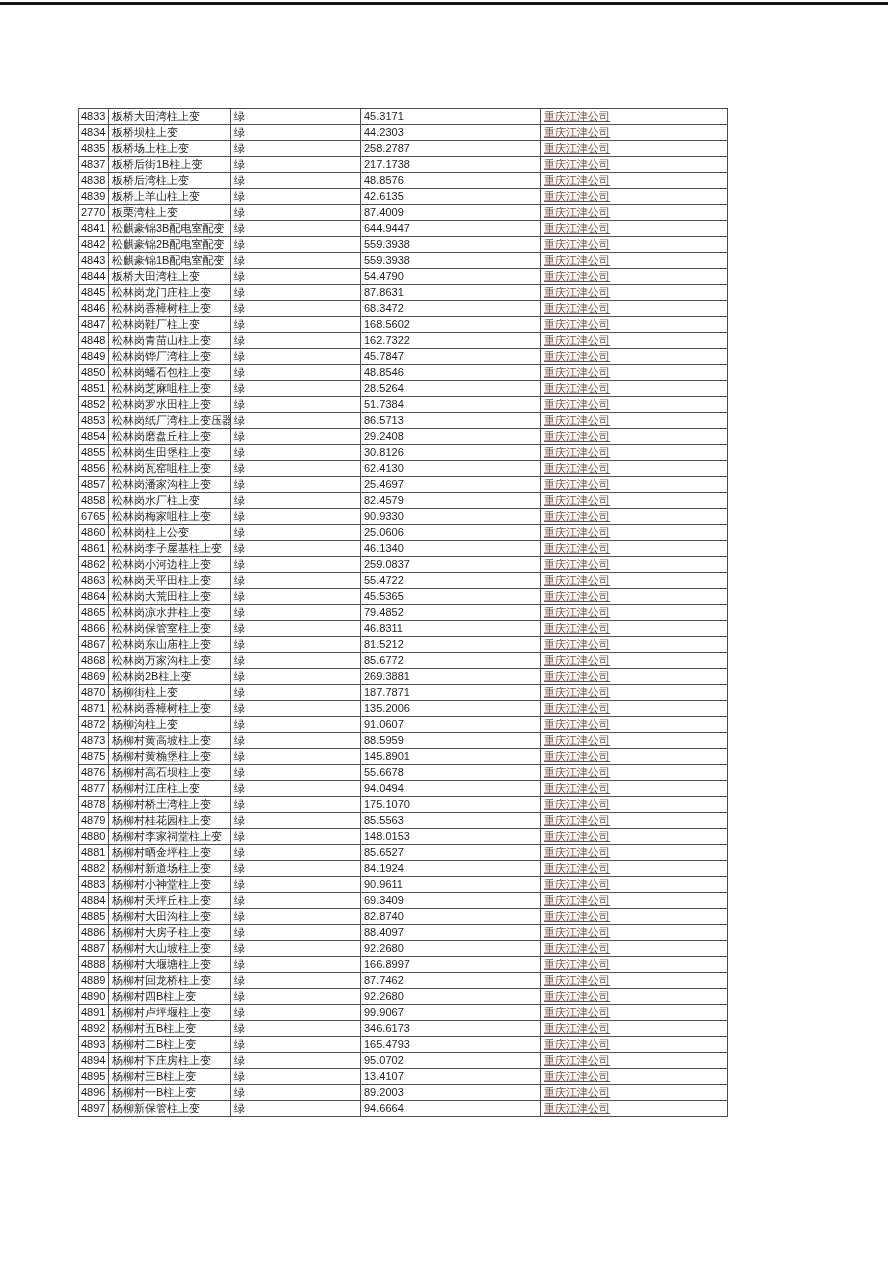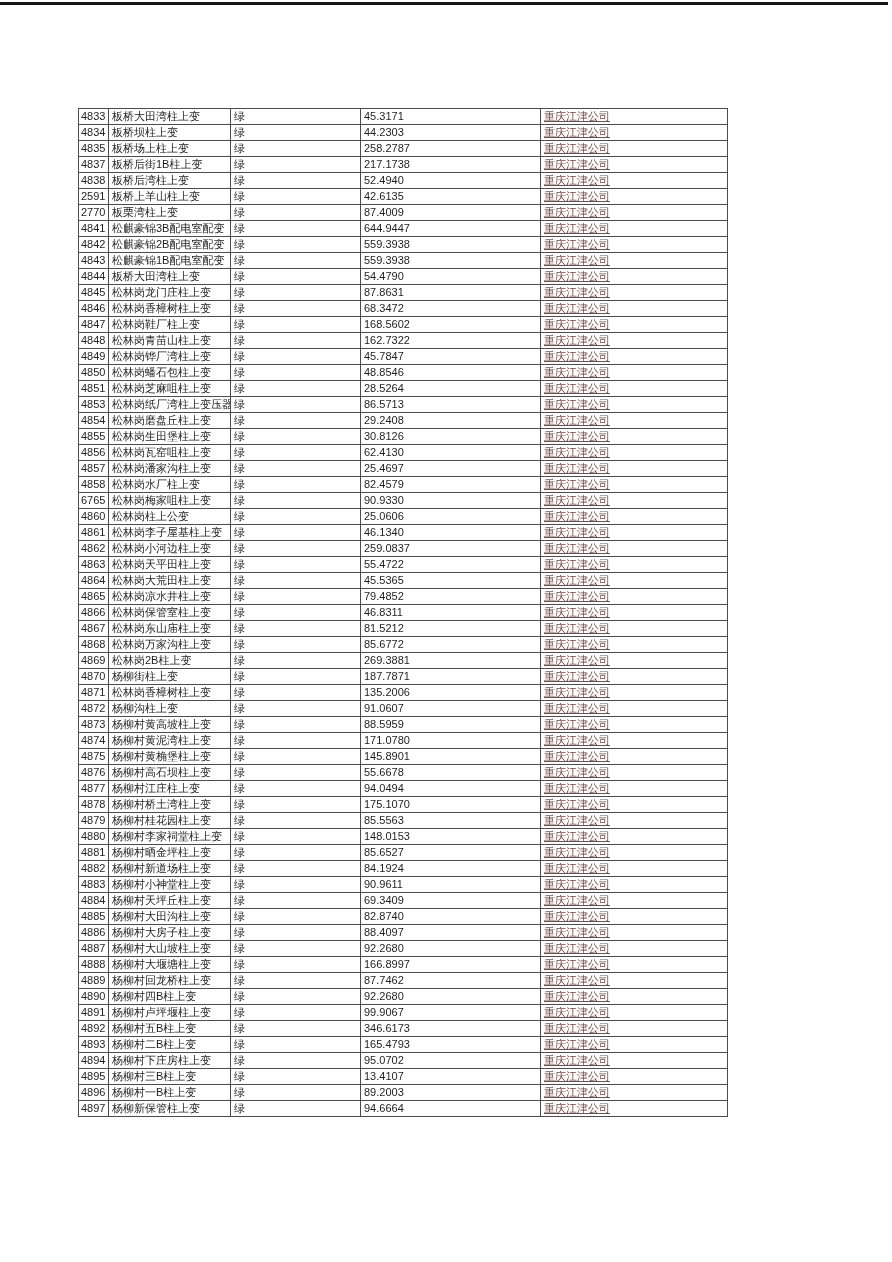--- a/index.html
+++ b/index.html
@@ -82,25 +82,25 @@
           <td class="c-id">4837</td>
           <td class="c-name">板桥后街1B柱上变</td>
           <td class="c-color">绿</td>
           <td class="c-value">217.1738</td>
           <td class="c-company"><span class="company-link">重庆江津公司</span></td>
         </tr>
         <tr>
           <td class="c-id">4838</td>
           <td class="c-name">板桥后湾柱上变</td>
           <td class="c-color">绿</td>
-          <td class="c-value">52.4940</td>
-          <td class="c-company"><span class="company-link">重庆江津公司</span></td>
-        </tr>
-        <tr>
-          <td class="c-id">2591</td>
+          <td class="c-value">48.8576</td>
+          <td class="c-company"><span class="company-link">重庆江津公司</span></td>
+        </tr>
+        <tr>
+          <td class="c-id">4839</td>
           <td class="c-name">板桥上羊山柱上变</td>
           <td class="c-color">绿</td>
           <td class="c-value">42.6135</td>
           <td class="c-company"><span class="company-link">重庆江津公司</span></td>
         </tr>
         <tr>
           <td class="c-id">2770</td>
           <td class="c-name">板栗湾柱上变</td>
           <td class="c-color">绿</td>
           <td class="c-value">87.4009</td>
@@ -177,20 +177,27 @@
           <td class="c-company"><span class="company-link">重庆江津公司</span></td>
         </tr>
         <tr>
           <td class="c-id">4851</td>
           <td class="c-name">松林岗芝麻咀柱上变</td>
           <td class="c-color">绿</td>
           <td class="c-value">28.5264</td>
           <td class="c-company"><span class="company-link">重庆江津公司</span></td>
         </tr>
         <tr>
+          <td class="c-id">4852</td>
+          <td class="c-name">松林岗罗水田柱上变</td>
+          <td class="c-color">绿</td>
+          <td class="c-value">51.7384</td>
+          <td class="c-company"><span class="company-link">重庆江津公司</span></td>
+        </tr>
+        <tr>
           <td class="c-id">4853</td>
           <td class="c-name">松林岗纸厂湾柱上变压器</td>
           <td class="c-color">绿</td>
           <td class="c-value">86.5713</td>
           <td class="c-company"><span class="company-link">重庆江津公司</span></td>
         </tr>
         <tr>
           <td class="c-id">4854</td>
           <td class="c-name">松林岗磨盘丘柱上变</td>
           <td class="c-color">绿</td>
@@ -321,27 +328,20 @@
           <td class="c-name">杨柳沟柱上变</td>
           <td class="c-color">绿</td>
           <td class="c-value">91.0607</td>
           <td class="c-company"><span class="company-link">重庆江津公司</span></td>
         </tr>
         <tr>
           <td class="c-id">4873</td>
           <td class="c-name">杨柳村黄高坡柱上变</td>
           <td class="c-color">绿</td>
           <td class="c-value">88.5959</td>
-          <td class="c-company"><span class="company-link">重庆江津公司</span></td>
-        </tr>
-        <tr>
-          <td class="c-id">4874</td>
-          <td class="c-name">杨柳村黄泥湾柱上变</td>
-          <td class="c-color">绿</td>
-          <td class="c-value">171.0780</td>
           <td class="c-company"><span class="company-link">重庆江津公司</span></td>
         </tr>
         <tr>
           <td class="c-id">4875</td>
           <td class="c-name">杨柳村黄桷堡柱上变</td>
           <td class="c-color">绿</td>
           <td class="c-value">145.8901</td>
           <td class="c-company"><span class="company-link">重庆江津公司</span></td>
         </tr>
         <tr>

